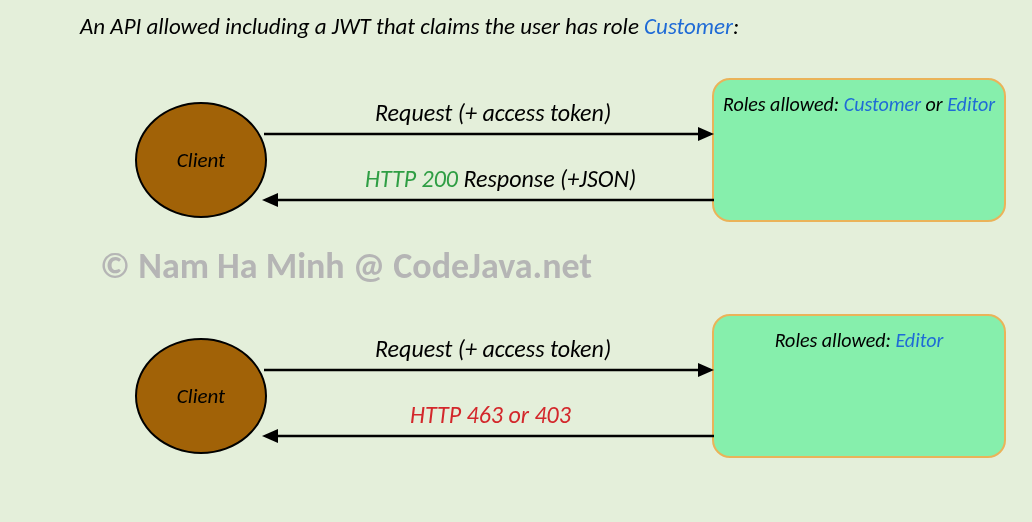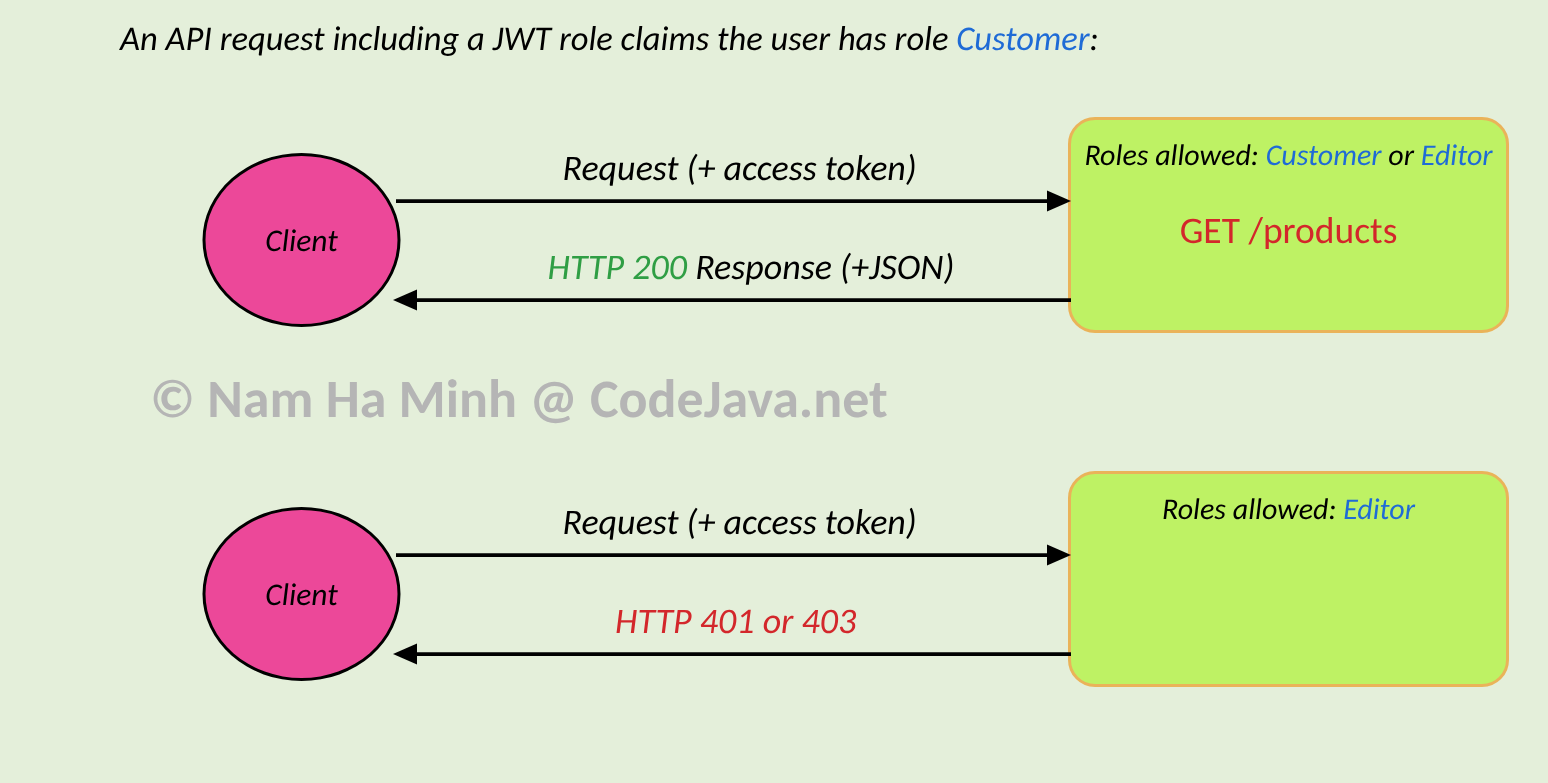--- a/index.html
+++ b/index.html
@@ -22,35 +22,35 @@
     color: #000;
   }
   .title .role {
     color: #1f6bd6;
     font-style: italic;
   }
   .client-circle {
     position: absolute;
     width: 128px;
     height: 112px;
-    background: #ec4899;
+    background: #a16207;
     border: 2px solid #000;
     border-radius: 50%;
     display: flex;
     align-items: center;
     justify-content: center;
     font-style: italic;
     font-size: 21px;
     color: #000;
   }
   .server-box {
     position: absolute;
     width: 290px;
     height: 140px;
-    background: #bef264;
+    background: #86efac;
     border: 2px solid #eab359;
     border-radius: 18px;
     text-align: center;
   }
   .roles-line {
     margin-top: 12px;
     font-style: italic;
     font-size: 20px;
     color: #000;
   }
@@ -85,33 +85,32 @@
     font-style: normal;
   }
   svg.arrow {
     position: absolute;
   }
 </style>
 </head>
 <body>
 
 <div class="title">
-  <span>An API request including a JWT role claims the user has role </span><span class="role">Customer</span><span>:</span>
+  <span>An API allowed including a JWT that claims the user has role </span><span class="role">Customer</span><span>:</span>
 </div>
 
 <div class="client-circle" style="top:102px; left:135px;">
   <span>Client</span>
 </div>
 
 <div class="server-box" style="top:78px; left:712px;">
   <div class="roles-line">
     <span>Roles allowed:</span>
     <span class="role">Customer</span><span> or </span><span class="role">Editor</span>
   </div>
-  <div class="endpoint">GET /products</div>
 </div>
 
 <svg class="arrow" style="top:124px; left:264px;" width="450" height="20">
   <line x1="0" y1="10" x2="438" y2="10" stroke="#000" stroke-width="2.5"></line>
   <polygon points="450,10 434,3 434,17" fill="#000"></polygon>
 </svg>
 <div class="arrow-label" style="top:98px; left:375px;">Request (+ access token)</div>
 
 <svg class="arrow" style="top:190px; left:262px;" width="452" height="20">
   <line x1="14" y1="10" x2="452" y2="10" stroke="#000" stroke-width="2.5"></line>
@@ -137,14 +136,14 @@
   <line x1="0" y1="10" x2="438" y2="10" stroke="#000" stroke-width="2.5"></line>
   <polygon points="450,10 434,3 434,17" fill="#000"></polygon>
 </svg>
 <div class="arrow-label" style="top:334px; left:375px;">Request (+ access token)</div>
 
 <svg class="arrow" style="top:426px; left:262px;" width="452" height="20">
   <line x1="14" y1="10" x2="452" y2="10" stroke="#000" stroke-width="2.5"></line>
   <polygon points="0,10 16,3 16,17" fill="#000"></polygon>
 </svg>
 <div class="arrow-label" style="top:400px; left:410px;">
-  <span class="err">HTTP 401 or 403</span>
+  <span class="err">HTTP 463 or 403</span>
 </div>
 
 </body></html>

